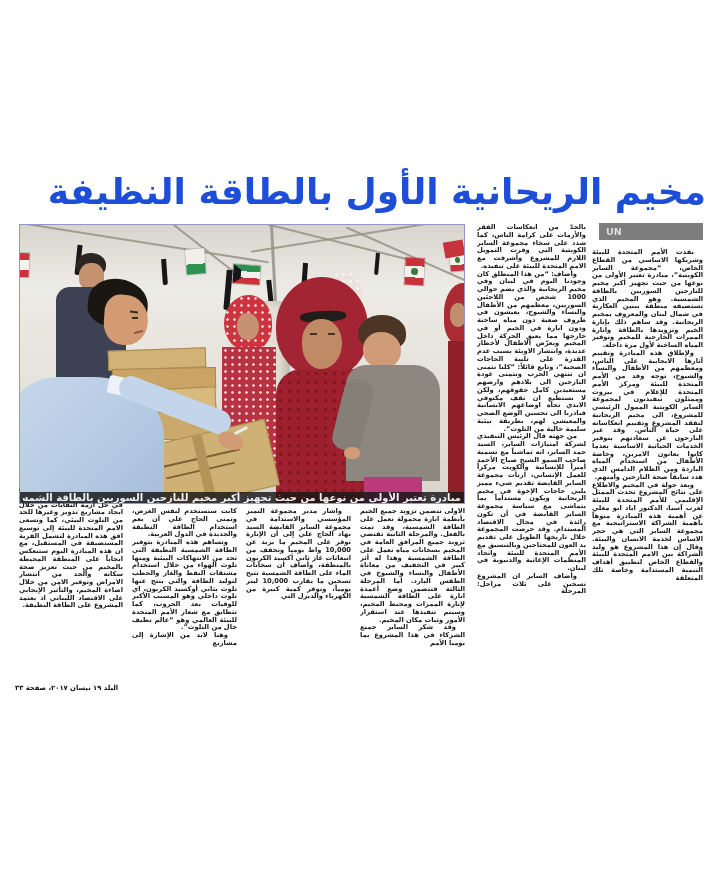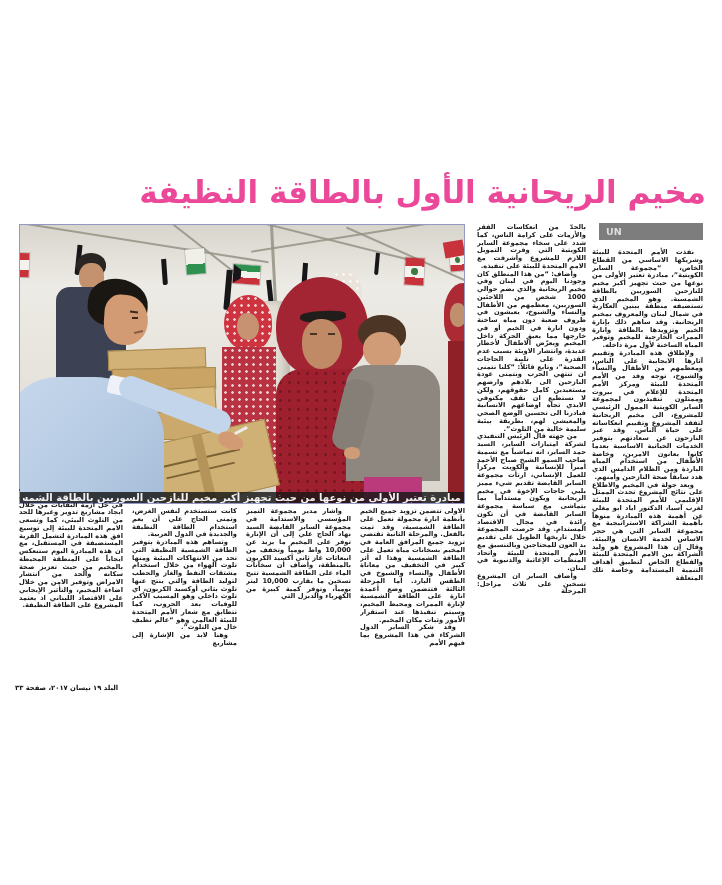--- a/index.html
+++ b/index.html
@@ -2,21 +2,21 @@
 <html lang="ar"><head>
 <meta charset="utf-8">
 <style>
   html,body{margin:0;padding:0;background:#ffffff;}
   #page{position:relative;width:722px;height:885px;background:#ffffff;overflow:hidden;
         font-family:"DejaVu Sans",sans-serif;}
   .ab{position:absolute;}
 
   
   #headline{position:absolute;top:172px;right:16px;width:560px;
-    direction:rtl;text-align:right;font-size:31px;font-weight:bold;color:#ec4899;
+    direction:rtl;text-align:right;font-size:36px;font-weight:bold;color:#1d4ed8;
     letter-spacing:-0.5px;line-height:40px;white-space:nowrap;}
 
   
   #photo{position:absolute;left:19px;top:224px;width:446px;height:280px;
     border:1px solid #9598c6;box-sizing:border-box;overflow:hidden;
     background:linear-gradient(180deg,#d8d5cd 0%,#edebe5 22%,#e6e3dc 55%,#d9d5cc 100%);}
   .tentline{position:absolute;height:2px;background:rgba(148,146,133,0.85);}
   .strap{position:absolute;background:#17171a;border-radius:0 0 2px 2px;}
   .flag-kw{position:absolute;background:linear-gradient(180deg,#2e9150 0 34%,#f3f2ec 34% 67%,#c8333b 67% 100%);box-shadow:0 0 0 1px rgba(80,80,80,.25);}
   .kw-hoist{position:absolute;left:0;top:0;width:30%;height:100%;background:#17161a;
@@ -183,21 +183,21 @@
 
   <div class="col" id="col-2">
     <p>بالحدّ من انعكاسات الفقر والأزمات على كرامة الناس، كما شدد على سخاء مجموعة الساير الكويتية التي وفرت التمويل اللازم للمشروع وأشرفت مع الامم المتحدة للبيئة على تنفيذه.</p>
     <p class="indent">وأضاف: “من هذا المنطلق كان وجودنا اليوم في لبنان وفي مخيم الريحانية والذي يضم حوالي 1000 شخص من اللاجئين السوريين، معظمهم من الأطفال والنساء والشيوخ، يعيشون في ظروف صعبة دون مياه ساخنة ودون انارة في الخيم أو في خارجها مما يعيق الحركة داخل المخيم ويعرّض الاطفال لأخطار عديدة، وانتشار الاوبئة بسبب عدم القدرة على تلبية الحاجات الصحية”، وتابع قائلاً: “كلنا نتمنى ان تنتهي الحرب ونتمنى عودة النازحين الى بلادهم وارضهم مستعيدين كامل حقوقهم، ولكن لا نستطيع ان نقف مكتوفي الايدي تجاه اوضاعهم الانسانية فبادرنا الى تحسين الوضع الصحي والمعيشي لهم، بطريقة بيئية سليمة خالية من التلوث”.</p>
     <p class="indent">من جهته قال الرئيس التنفيذي لشركة امتيازات الساير، السيد حمد الساير، انه تماشياً مع تسمية صاحب السمو الشيخ صباح الأحمد أميراً للإنسانية والكويت مركزاً للعمل الإنساني، ارتأت مجموعة الساير القابضة تقديم شيء مميز يلبي حاجات الإخوة في مخيم الريحانية ويكون مستداماً بما يتماشى مع سياسة مجموعة الساير القابضة في أن تكون رائدة في مجال الاقتصاد المستدام. وقد حرصت المجموعة خلال تاريخها الطويل على تقديم يد العون للمحتاجين وبالتنسيق مع الأمم المتحدة للبيئة واتحاد المنظمات الإغاثية والدنيوية في لبنان.</p>
     <p class="indent">وأضاف الساير ان المشروع تسخين على ثلاث مراحل: المرحلة</p>
   </div>
 
   <div class="col" id="col-3">
     <p>الأولى تتضمن تزويد جميع الخيم بأنظمة انارة محمولة تعمل على الطاقة الشمسية، وقد تمت بالفعل. والمرحلة الثانية تقتضي تزويد جميع المرافق العامة في المخيم بسخانات مياه تعمل على الطاقة الشمسية وهذا له أثر كبير في التخفيف من معاناة الأطفال والنساء والشيوخ في الطقس البارد. أما المرحلة الثالثة فتتضمن وضع أعمدة انارة على الطاقة الشمسية لإنارة الممرات ومحيط المخيم، وسيتم تنفيذها عند استقرار الأمور وثبات مكان المخيم.</p>
-    <p class="indent">وقد شكر الساير الدول الشركاء في هذا المشروع بما فيهم الأمم</p>
+    <p class="indent">وقد شكر الساير جميع الشركاء في هذا المشروع بما يوميا الأمم</p>
   </div>
 
   <div class="col" id="col-4">
     <p class="indent">وأشار مدير مجموعة التميز المؤسسي والاستدامة في مجموعة الساير القابضة السيد نهاد الحاج علي إلى أن الإنارة توفر على المخيم ما يزيد عن 10,000 واط يومياً وتخفف من انبعاثات غاز ثاني أكسيد الكربون بالمنطقة، وأضاف أن سخانات الماء على الطاقة الشمسية تتيح تسخين ما يقارب 10,000 ليتر يومياً، وتوفر كمية كبيرة من الكهرباء والديزل التي</p>
   </div>
 
   <div class="col" id="col-5">
     <p>كانت ستستخدم لنفس الغرض، وتمنى الحاج علي أن يعم استخدام الطاقة النظيفة والجديدة في الدول العربية.</p>
     <p class="indent">وتساهم هذه المبادرة بتوفير الطاقة الشمسية النظيفة التي تحد من الانتهاكات البيئية ومنها تلوث الهواء من خلال استخدام مشتقات النفط والغاز والحطب لتوليد الطاقة والتي ينتج عنها تلوث بثاني أوكسيد الكربون، اي تلوث داخلي وهو المسبب الأكبر للوفيات بعد الحروب، كما تتطابق مع شعار الأمم المتحدة للبيئة العالمي وهو “عالم نظيف خال من التلوث”.</p>
     <p class="indent">وهنا لابد من الإشارة إلى مشاريع</p>

